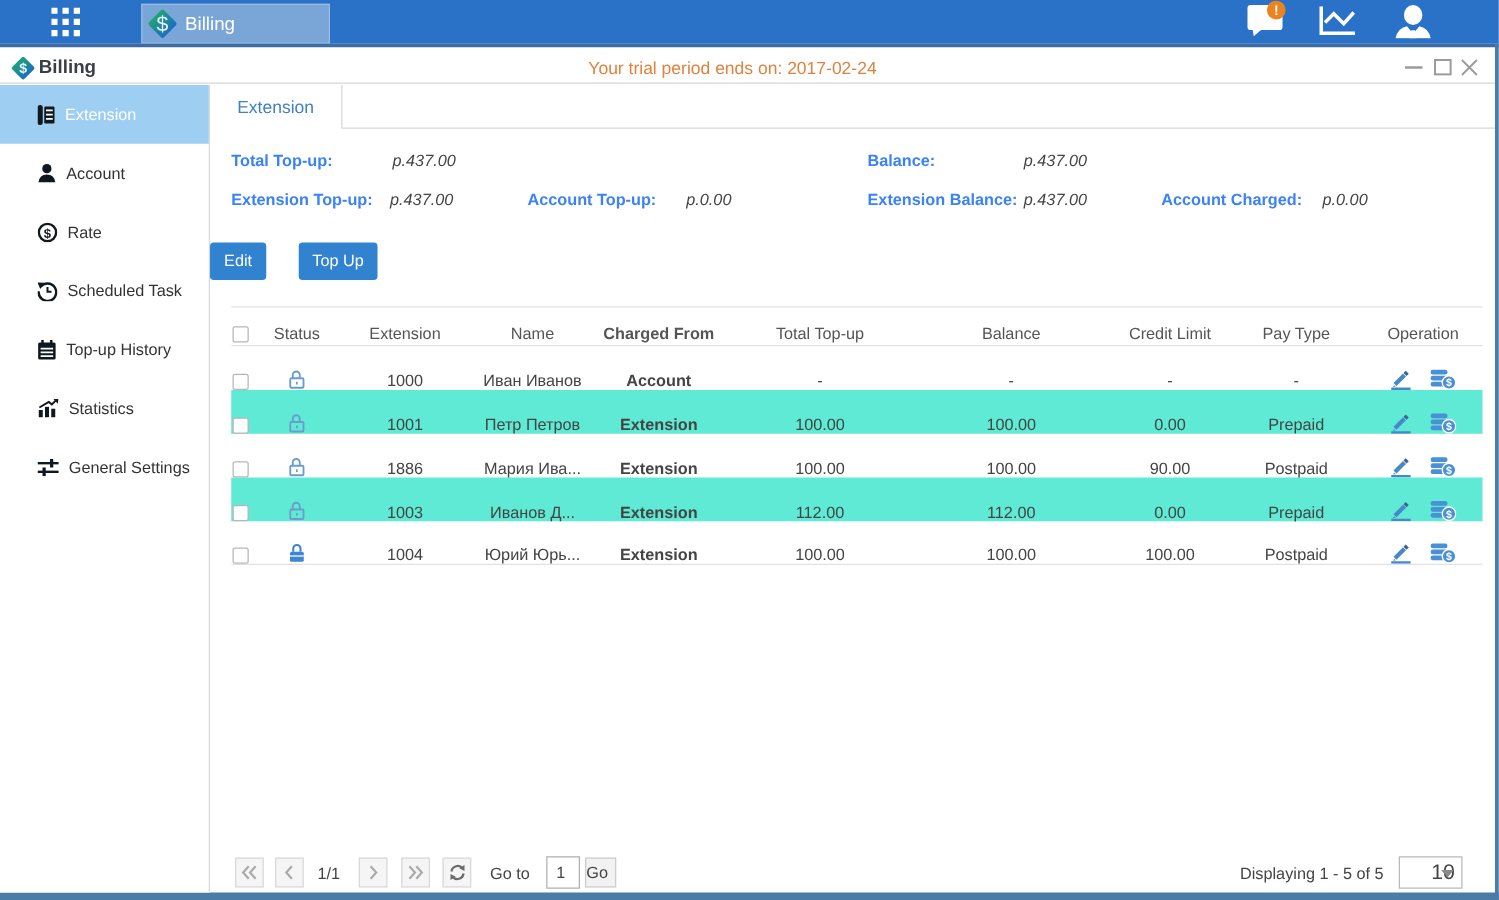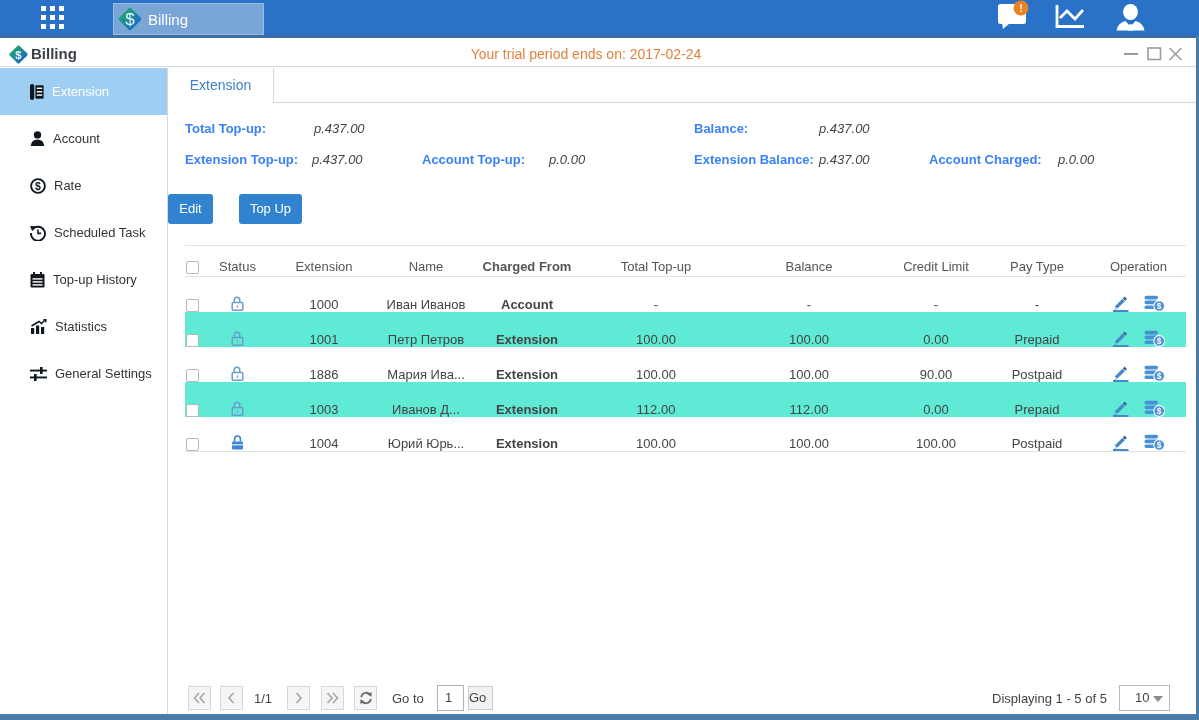--- a/index.html
+++ b/index.html
@@ -69,21 +69,21 @@
 
 .pgbtn { position:absolute; top:686px; width:23px; height:24px; background:#f5f5f5;
   border:1px solid #d8d8d8; color:#adadad; text-align:center; line-height:21px;
   font-size:17px; }
 .pgtxt { position:absolute; top:691px; font-size:13px; color:#444; }
 #goin { left:437px; top:685px; width:27px; height:26px; border:1px solid #b0b0b0;
   font-size:13px; color:#444; padding-left:7px; line-height:24px; background:#fff; }
 #gobtn { left:468px; top:686px; width:25px; height:24px; background:#f2f2f2;
   border:1px solid #ccc; color:#444; font-size:13px; text-align:left; line-height:22px; }
 #ddl { left:1119px; top:685px; width:51px; height:26px; border:1px solid #b9b9b9;
-  background:#fff; font-size:13px; color:#444; line-height:24px; padding-left:15px; }
+  background:#fff; font-size:17px; color:#444; line-height:24px; padding-left:25px; }
 #ddl .tri { position:absolute; left:33px; top:10px; width:0; height:0;
   border-left:5px solid transparent; border-right:5px solid transparent;
   border-top:6px solid #8a8a8a; }
 </style>
 </head>
 <body>
 
 <div class="abs" id="topbar"></div>
 <svg class="abs" style="left:41px;top:6px" width="24" height="24">
  <g fill="#fff">

